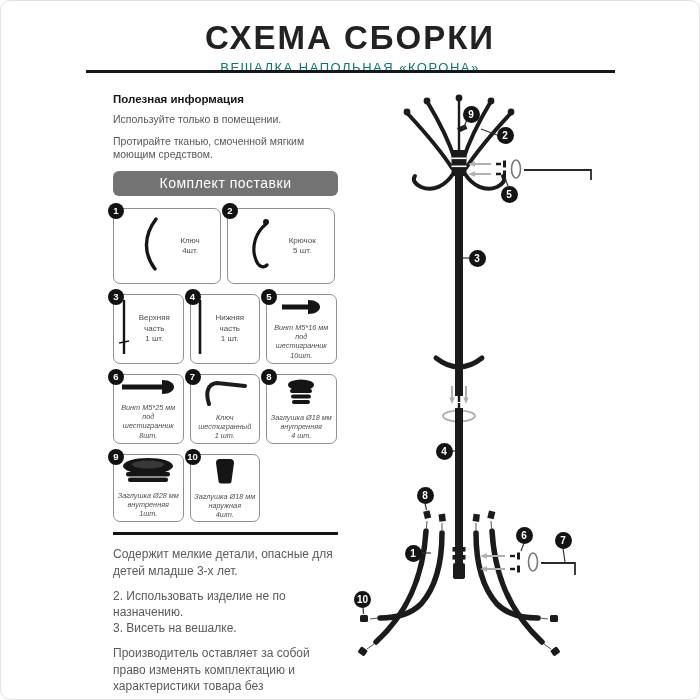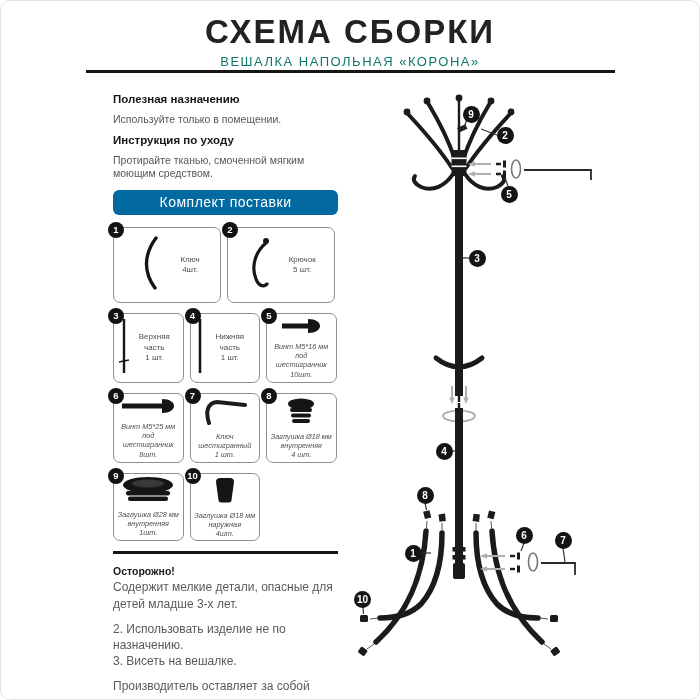--- a/index.html
+++ b/index.html
@@ -2,31 +2,31 @@
 <html><head>
 <meta charset="utf-8">
 <style>
   html,body{margin:0;padding:0;background:#fff;}
   .page{
     position:relative;width:700px;height:700px;box-sizing:border-box;
     background:#fff;border:1px solid #e2e2e2;border-radius:10px;overflow:hidden;
     font-family:"Liberation Sans",sans-serif;color:#1b1b1b;
   }
   
-  .hdr{position:absolute;left:0;top:12px;width:100%;text-align:center;}
+  .hdr{position:absolute;left:0;top:18px;width:100%;text-align:center;}
   .hdr .title{font-size:33px;font-weight:bold;letter-spacing:2px;color:#222;}
   .hdr .subtitle{font-size:13px;letter-spacing:1.5px;color:#0f766e;margin-top:3px;}
   .rule-top{position:absolute;left:85px;right:84px;top:69px;height:3px;background:#161616;}
   
   .leftcol{position:absolute;left:112px;top:92px;width:225px;}
   .infoblock{margin-bottom:7px;}
   .infoblock .ititle{font-size:11.5px;font-weight:bold;color:#161616;margin-bottom:2px;}
   .infoblock .itext{font-size:10.5px;color:#575757;line-height:1.3;margin-top:8px;}
   .banner{
-    margin-top:9px;margin-bottom:12px;background:#0369a1;color:#fff;
+    margin-top:9px;margin-bottom:12px;background:#737373;color:#fff;
     text-align:center;font-size:14px;letter-spacing:.5px;
     padding:4px 0 5px;border-radius:6px;
   }
   .prow{display:flex;gap:6px;margin-bottom:10px;}
   .cell{
     position:relative;box-sizing:border-box;background:#fff;
     border:1.5px solid #8f8f8f;border-radius:7px;
     display:flex;align-items:center;justify-content:center;
   }
   .c-wide{width:108px;height:76px;}
@@ -63,25 +63,24 @@
 
   <div class="hdr">
     <div class="title">СХЕМА СБОРКИ</div>
     <div class="subtitle">ВЕШАЛКА НАПОЛЬНАЯ «КОРОНА»</div>
   </div>
   <div class="rule-top"></div>
 
   <div class="leftcol">
 
     <div class="infoblock">
-      <div class="ititle">Полезная назначению</div>
+      <div class="ititle">Полезная информация</div>
       <div class="itext">Используйте только в помещении.</div>
     </div>
     <div class="infoblock">
-      <div class="ititle">Инструкция по уходу</div>
       <div class="itext">Протирайте тканью, смоченной мягким моющим средством.</div>
     </div>
 
     <div class="banner">Комплект поставки</div>
 
     <div class="prow">
       <div class="cell c-wide horiz">
         <span class="badge">1</span>
         <span>
           <svg width="30" height="58" viewBox="0 0 30 58">
@@ -218,21 +217,20 @@
         <span class="ptxt">
           <span>Заглушка Ø18 мм наружная</span>
           <span>4шт.</span>
         </span>
       </div>
     </div>
 
     <div class="rule-bottom"></div>
 
     <div class="warn">
-      <div class="wtitle">Осторожно!</div>
       <div class="wtext">Содержит мелкие детали, опасные для детей младше 3-х лет.</div>
     </div>
 
     <div class="warn">
       <div class="wtext">2. Использовать изделие не по назначению.</div>
       <div class="wtext">3. Висеть на вешалке.</div>
     </div>
 
     <div class="warn">
       <div class="wtext">Производитель оставляет за собой право изменять комплектацию и характеристики товара без уведомления, при этом функциональные и качественные показатели товара не ухудшаются.</div>

